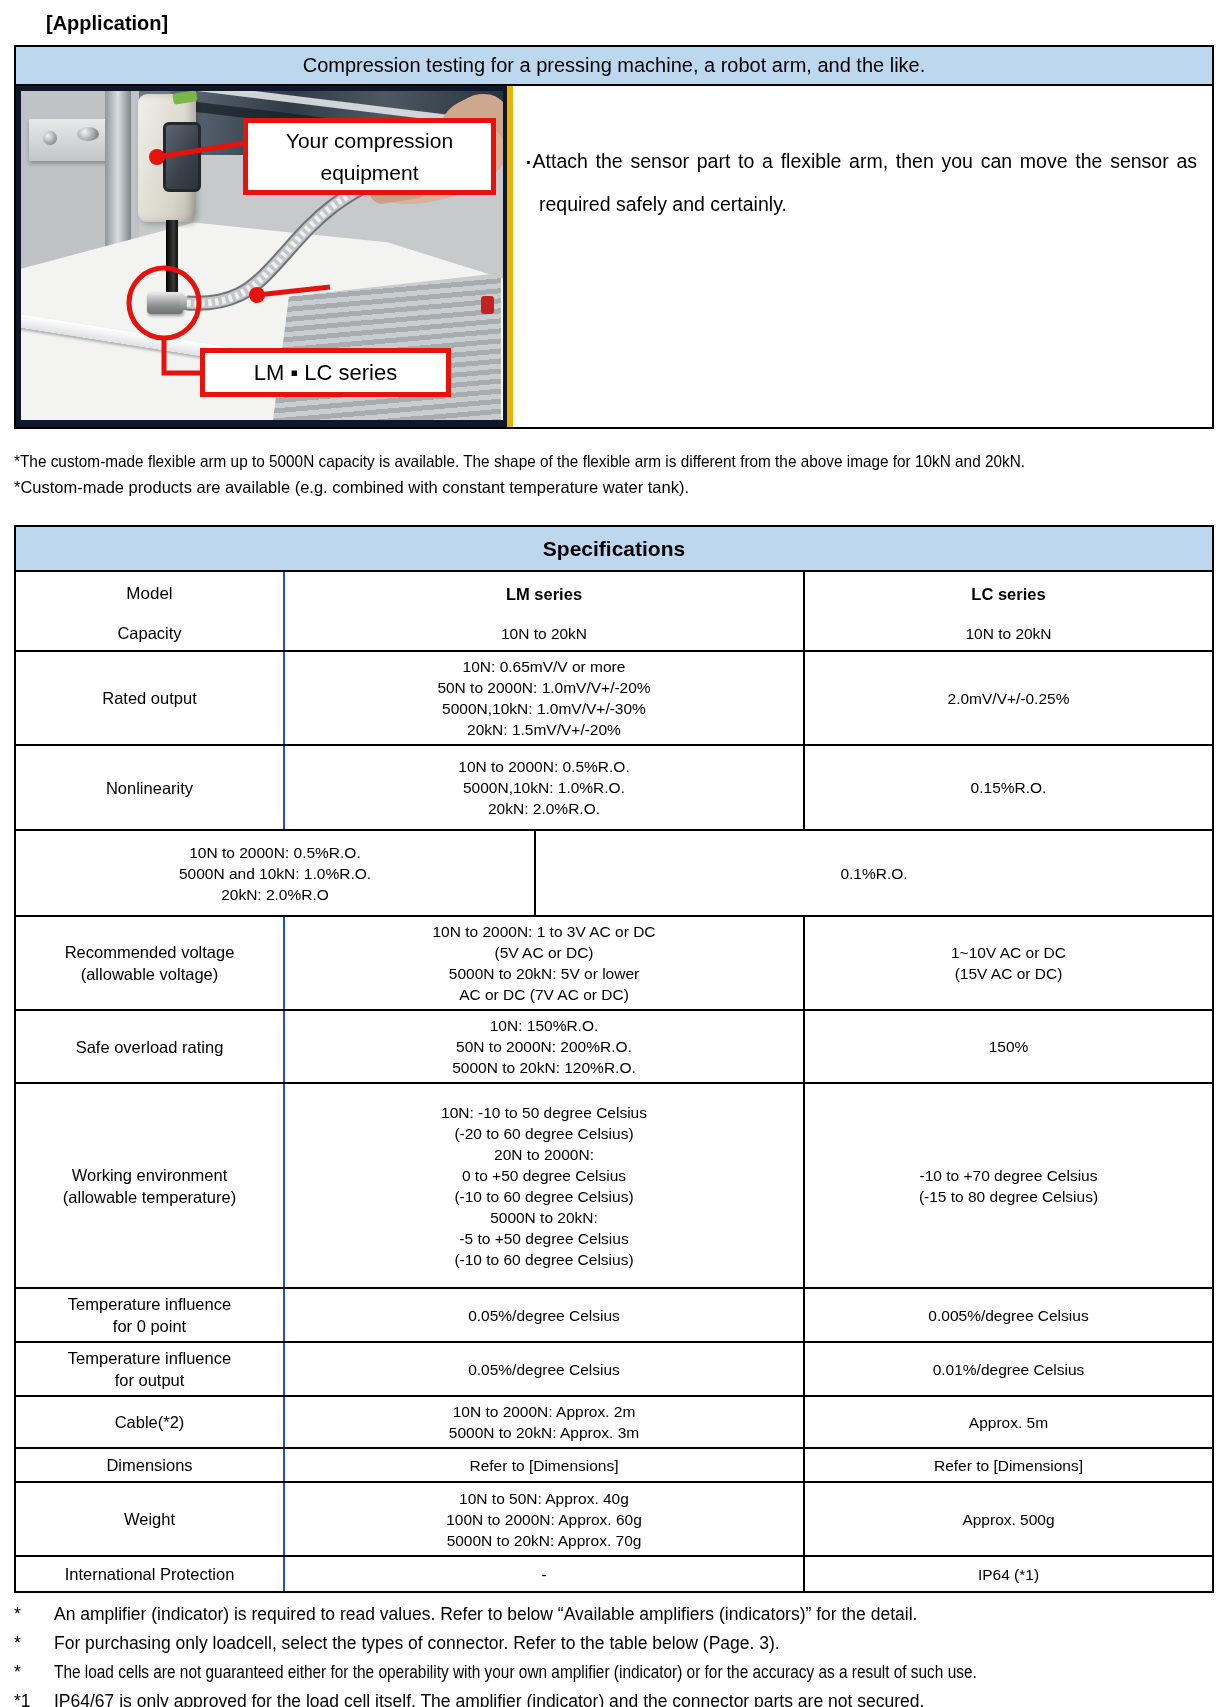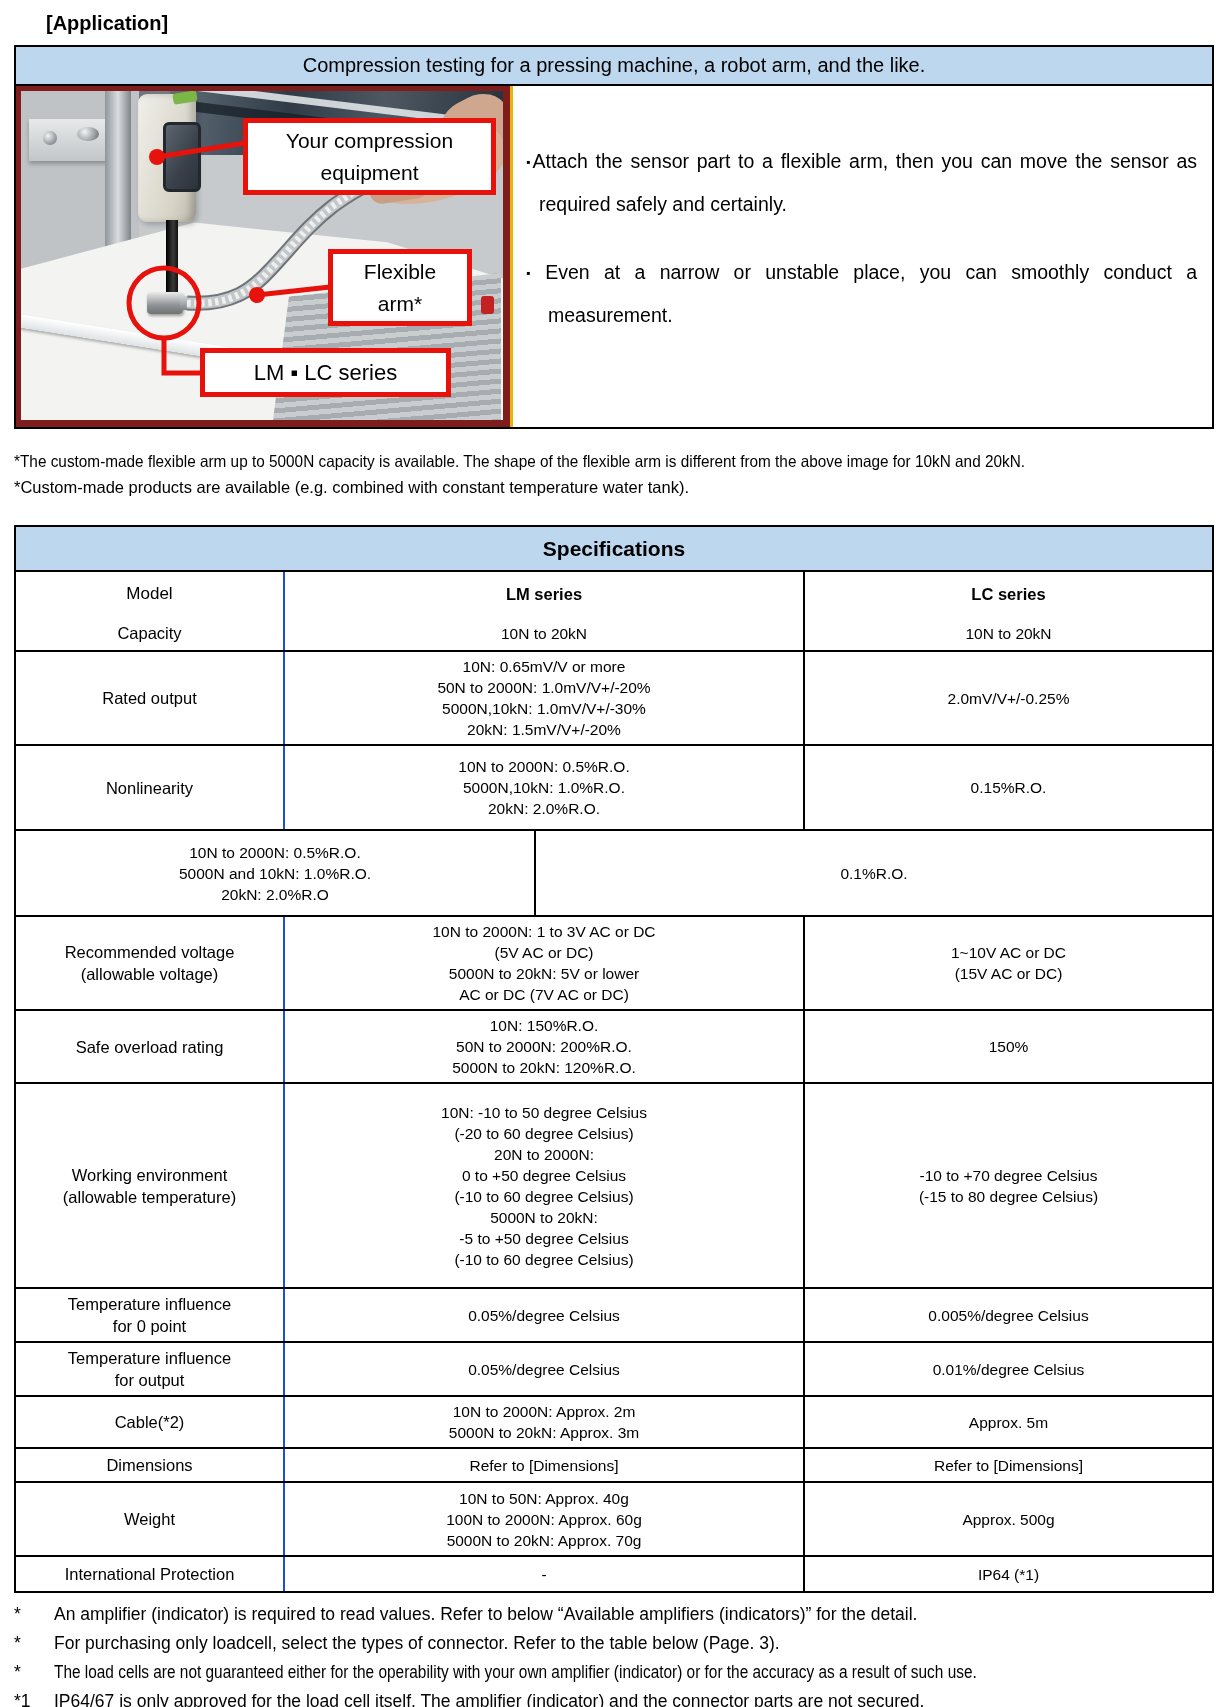--- a/index.html
+++ b/index.html
@@ -14,21 +14,21 @@
   
   .doc-title { font-size:20px; font-weight:bold; margin-bottom:10px; letter-spacing:0;margin-left:32px; }
 
   
   .app-table { width:1200px; border:2px solid #000; }
   .app-banner {
     height:39px; background:#BDD7EE; border-bottom:2px solid #000;
     display:flex; align-items:center; justify-content:center; font-size:20px;
   }
   .app-body { display:flex; height:341px; }
-  .photo-cell { width:497px; border-right:3px solid #eab308; padding:5px 8px 0 5px; background:#7f1d1d; }
+  .photo-cell { width:497px; border-right:6px solid #eab308; padding:5px 8px 0 5px; background:#0f172a; }
   .photo { position:relative; width:482px; height:329px; overflow:hidden; background:#c6cacc; }
 
   
   .ph { position:absolute; }
   .ph-top { left:0; top:0; width:100%; height:64px;
     background:linear-gradient(95deg,#9aa4ab 0%,#66727c 28%,#2f3b47 55%,#4d5862 75%,#28323c 100%); }
   .ph-streak1 { left:130px; top:10px; width:370px; height:7px; background:#e9edef; opacity:.85; transform:rotate(7deg); }
   .ph-streak2 { left:150px; top:30px; width:360px; height:10px; background:#141c24; opacity:.7; transform:rotate(7deg); }
   .ph-wall-left { left:0; top:0; width:118px; height:245px; background:#bfc3c5; }
   .ph-bracket { left:8px; top:28px; width:92px; height:42px; background:linear-gradient(180deg,#e7e9ea,#c2c6c8); box-shadow:0 3px 4px rgba(0,0,0,.25); }
@@ -153,33 +153,28 @@
             <circle cx="136" cy="66" r="8" fill="#E8120C"></circle>
             <line x1="236" y1="204" x2="309" y2="196" stroke="#E8120C" stroke-width="5"></line>
             <circle cx="236" cy="204" r="8" fill="#E8120C"></circle>
             <path d="M143 247 L143 282 L181 282" fill="none" stroke="#E8120C" stroke-width="5"></path>
           </svg>
 
           <div class="callout co-1">
             <span>Your compression
 equipment</span>
           </div>
-          <div class="callout co-2">
-            <span>Flexible
-arm*</span>
-          </div>
           <div class="callout co-3">
             <span>LM ▪ LC series</span>
           </div>
         </div>
       </div>
 
       <div class="text-cell">
         <p class="bullet"><span class="bmark">▪</span><span>Attach the sensor part to a flexible arm, then you can move the sensor as required safely and certainly.</span></p>
-        <p class="bullet b2"><span class="bmark">▪</span><span>Even at a narrow or unstable place, you can smoothly conduct a measurement.</span></p>
       </div>
     </div>
   </div>
 
   <div class="app-notes">
     <div><span class="cond">*The custom-made flexible arm up to 5000N capacity is available. The shape of the flexible arm is different from the above image for 10kN and 20kN.</span></div>
     <div><span>*Custom-made products are available (e.g. combined with constant temperature water tank).</span></div>
   </div>
 
   <div class="spec-table">

